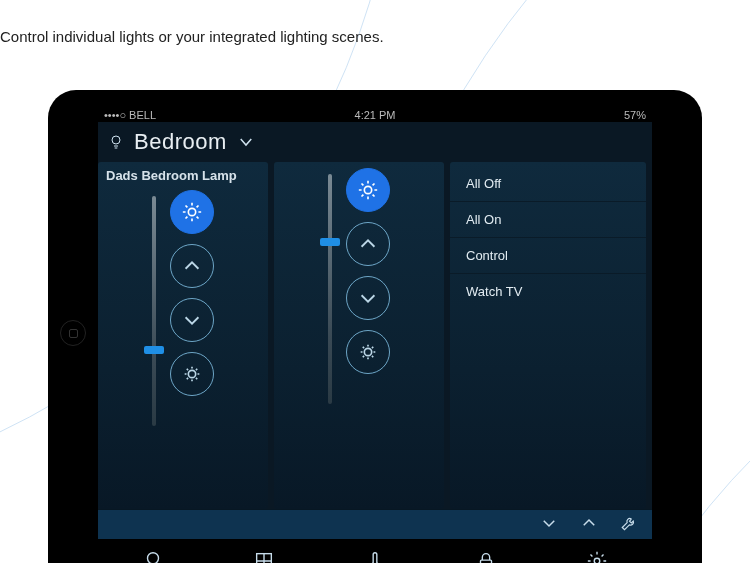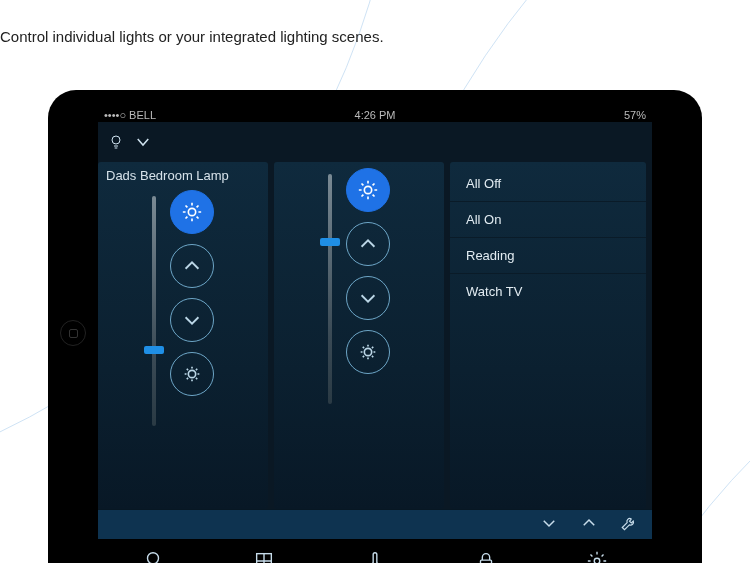--- a/index.html
+++ b/index.html
@@ -54,21 +54,21 @@
   .room-header .chev { width:18px; height:18px; color:#cfe2ef; }
 
   .content { flex:1; display:flex; gap:6px; padding:0 6px 0 0; }
 
   .panel {
     background: linear-gradient(#0f2a3d, #0b2030 60%, #081826);
     border-radius:3px; display:flex; flex-direction:column; align-items:center;
     padding:6px 8px 10px; position:relative;
   }
   .panel.light { width: 170px; }
-  .light-title { color:#d6e2ea; font-size:13px; font-weight:400; align-self:flex-start; margin-bottom:7px; white-space:nowrap; }
+  .light-title { color:#d6e2ea; font-size:13px; font-weight:700; align-self:flex-start; margin-bottom:7px; white-space:nowrap; }
 
   .light-body { display:flex; gap:14px; flex:1; align-items:flex-start; }
 
   .slider-track {
     width:4px; height:230px; margin-top:6px; position:relative;
     background: linear-gradient(#7a8a94, #3a4a55 70%, #2a3a44);
     border-radius:2px;
   }
   .slider-thumb {
     position:absolute; left:-8px; width:20px; height:8px;
@@ -118,33 +118,34 @@
 
 <div class="caption">Control individual lights or your integrated lighting scenes.</div>
 
 <div class="tablet">
   <div class="home-btn"></div>
 
   <div class="screen">
 
     <div class="status-bar">
       <span>••••○ BELL</span>
-      <span class="center">4:26 PM</span>
+      <span class="center">4:21 PM</span>
       <span>57%</span>
     </div>
 
     <div class="app">
 
       <div class="room-header">
         <span class="bulb-icon">
           <svg viewBox="0 0 24 24" fill="none" stroke="currentColor" stroke-width="1.5">
               <circle cx="12" cy="9" r="6"></circle>
               <path d="M9 18h6M10 21h4"></path>
             </svg>
         </span>
+        <span class="room-name">Bedroom</span>
         <span class="chev">
           <svg viewBox="0 0 24 24" fill="none" stroke="currentColor" stroke-width="2">
               <path d="M5 8l7 8 7-8"></path>
             </svg>
         </span>
       </div>
 
       <div class="content">
 
         <div class="panel light">
@@ -213,21 +214,21 @@
         </div>
 
         <div class="scenes" id="scenes">
             <div class="scene-row">
               <span>All Off</span>
             </div>
             <div class="scene-row">
               <span>All On</span>
             </div>
             <div class="scene-row">
-              <span>Reading</span>
+              <span>Control</span>
             </div>
             <div class="scene-row">
               <span>Watch TV</span>
             </div>
           </div>
 
       </div>
 
       <div class="scenes-footer">
         <span><svg viewBox="0 0 24 24" fill="none" stroke="currentColor" stroke-width="2">

